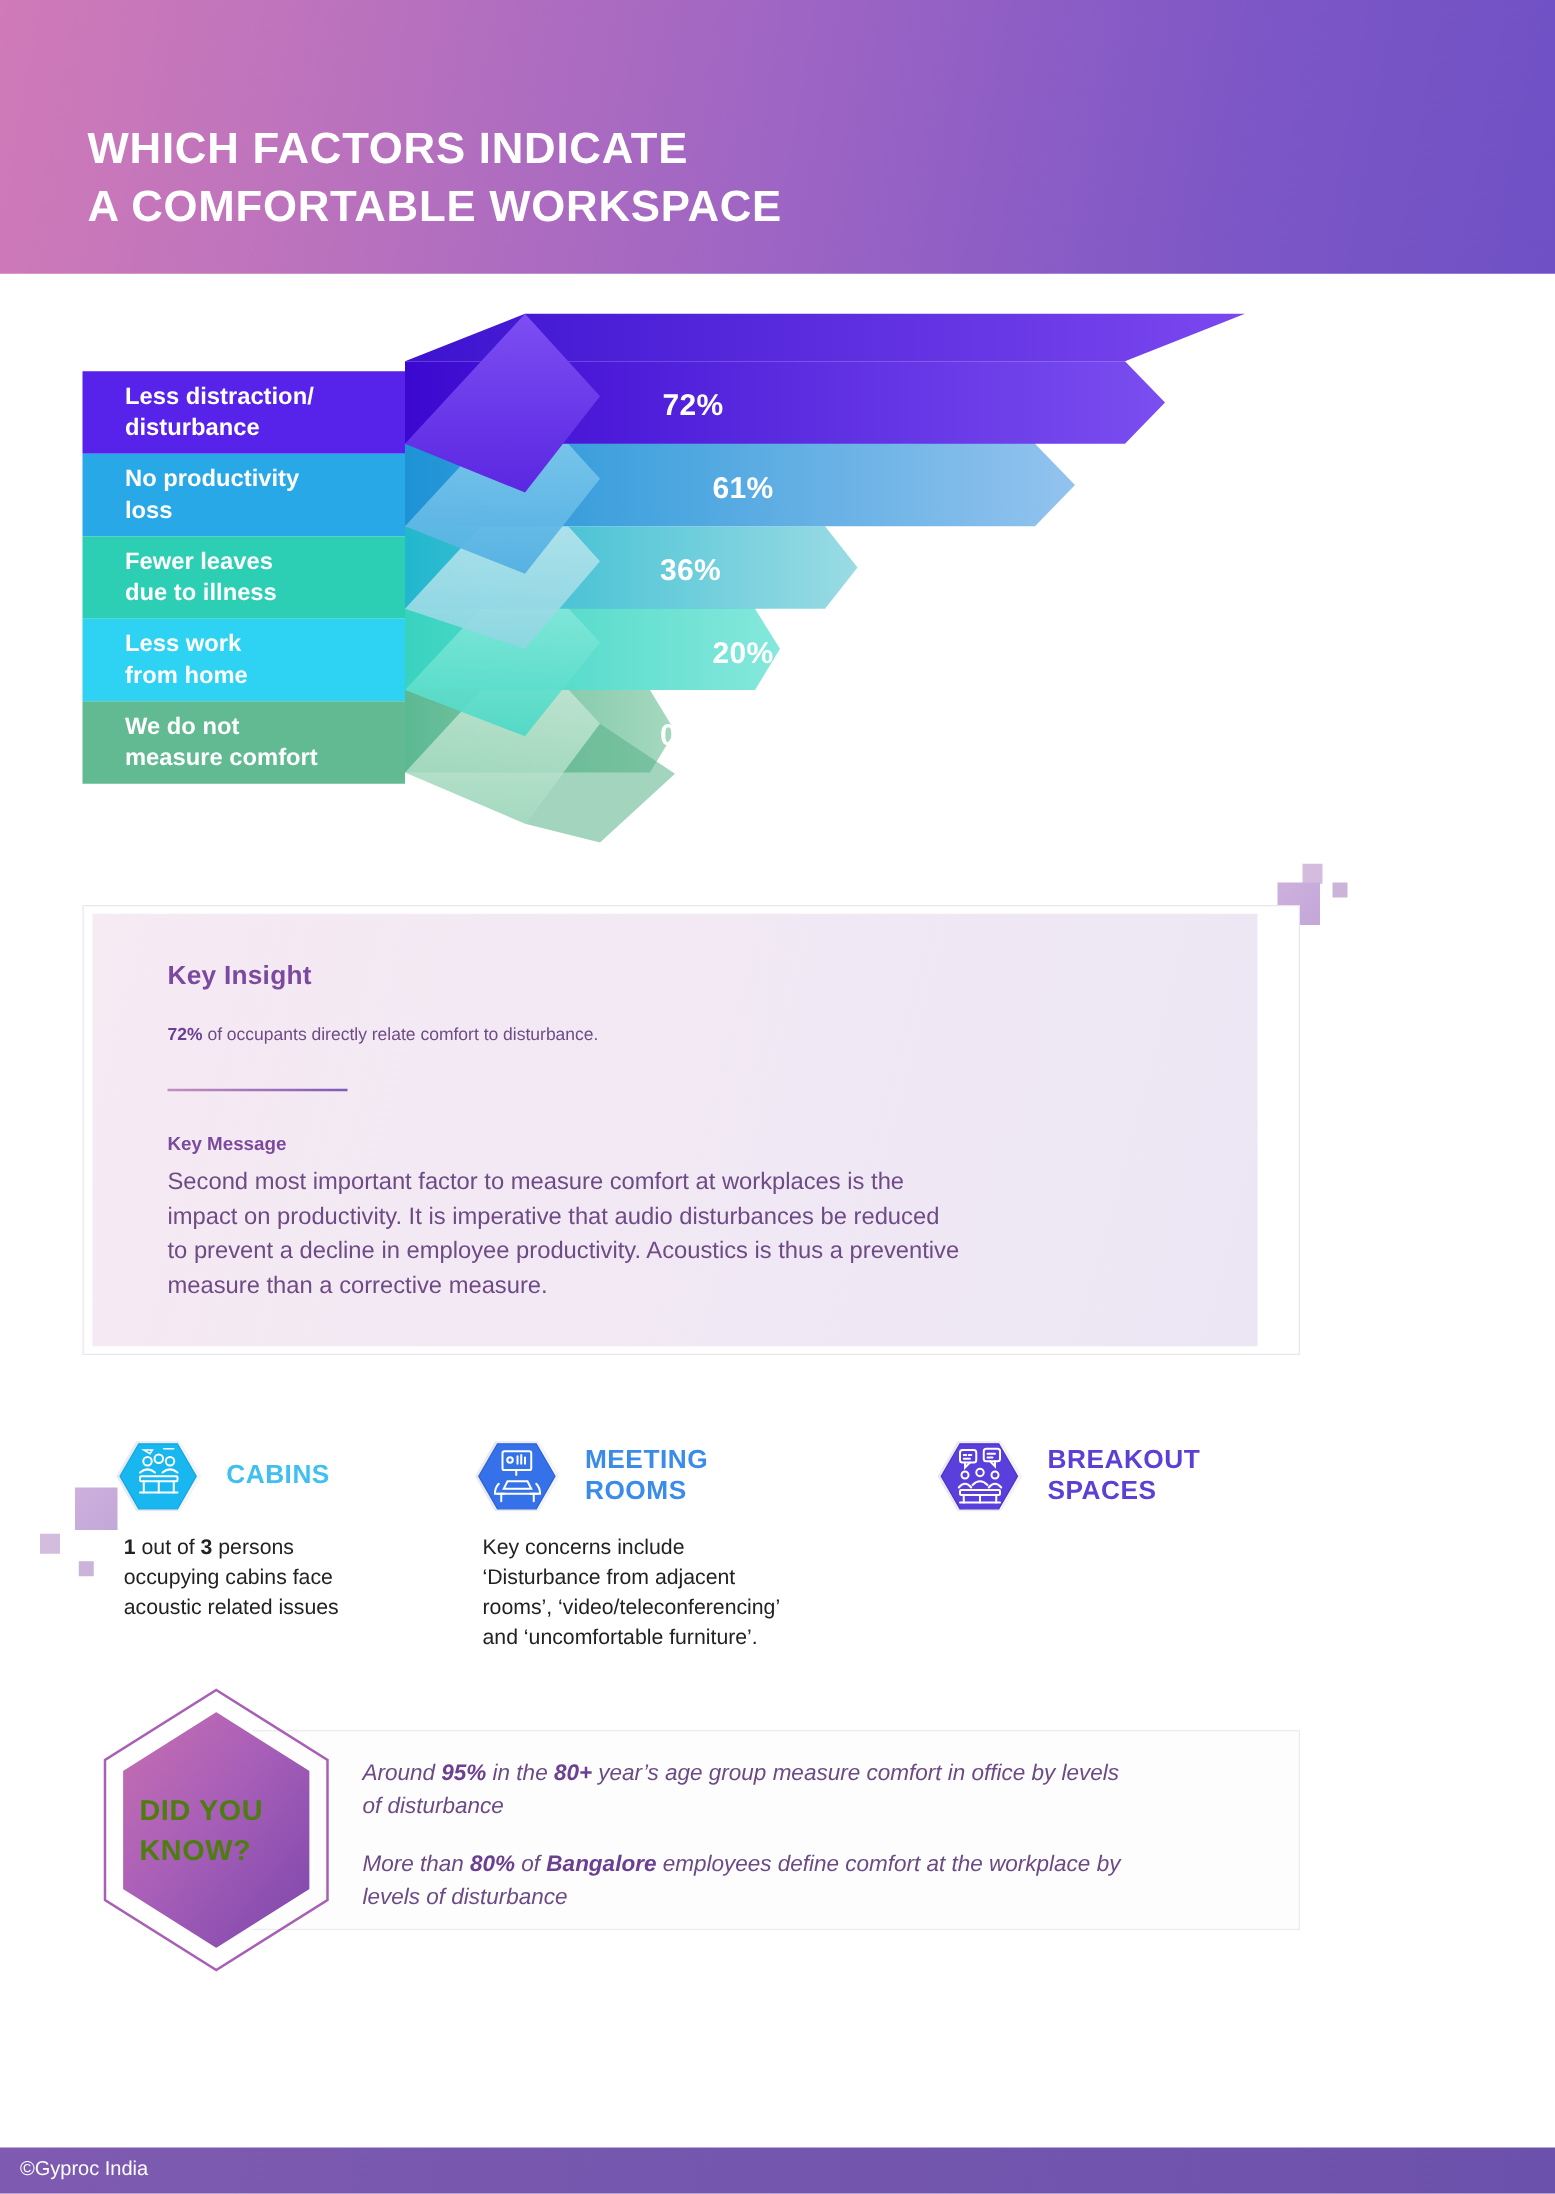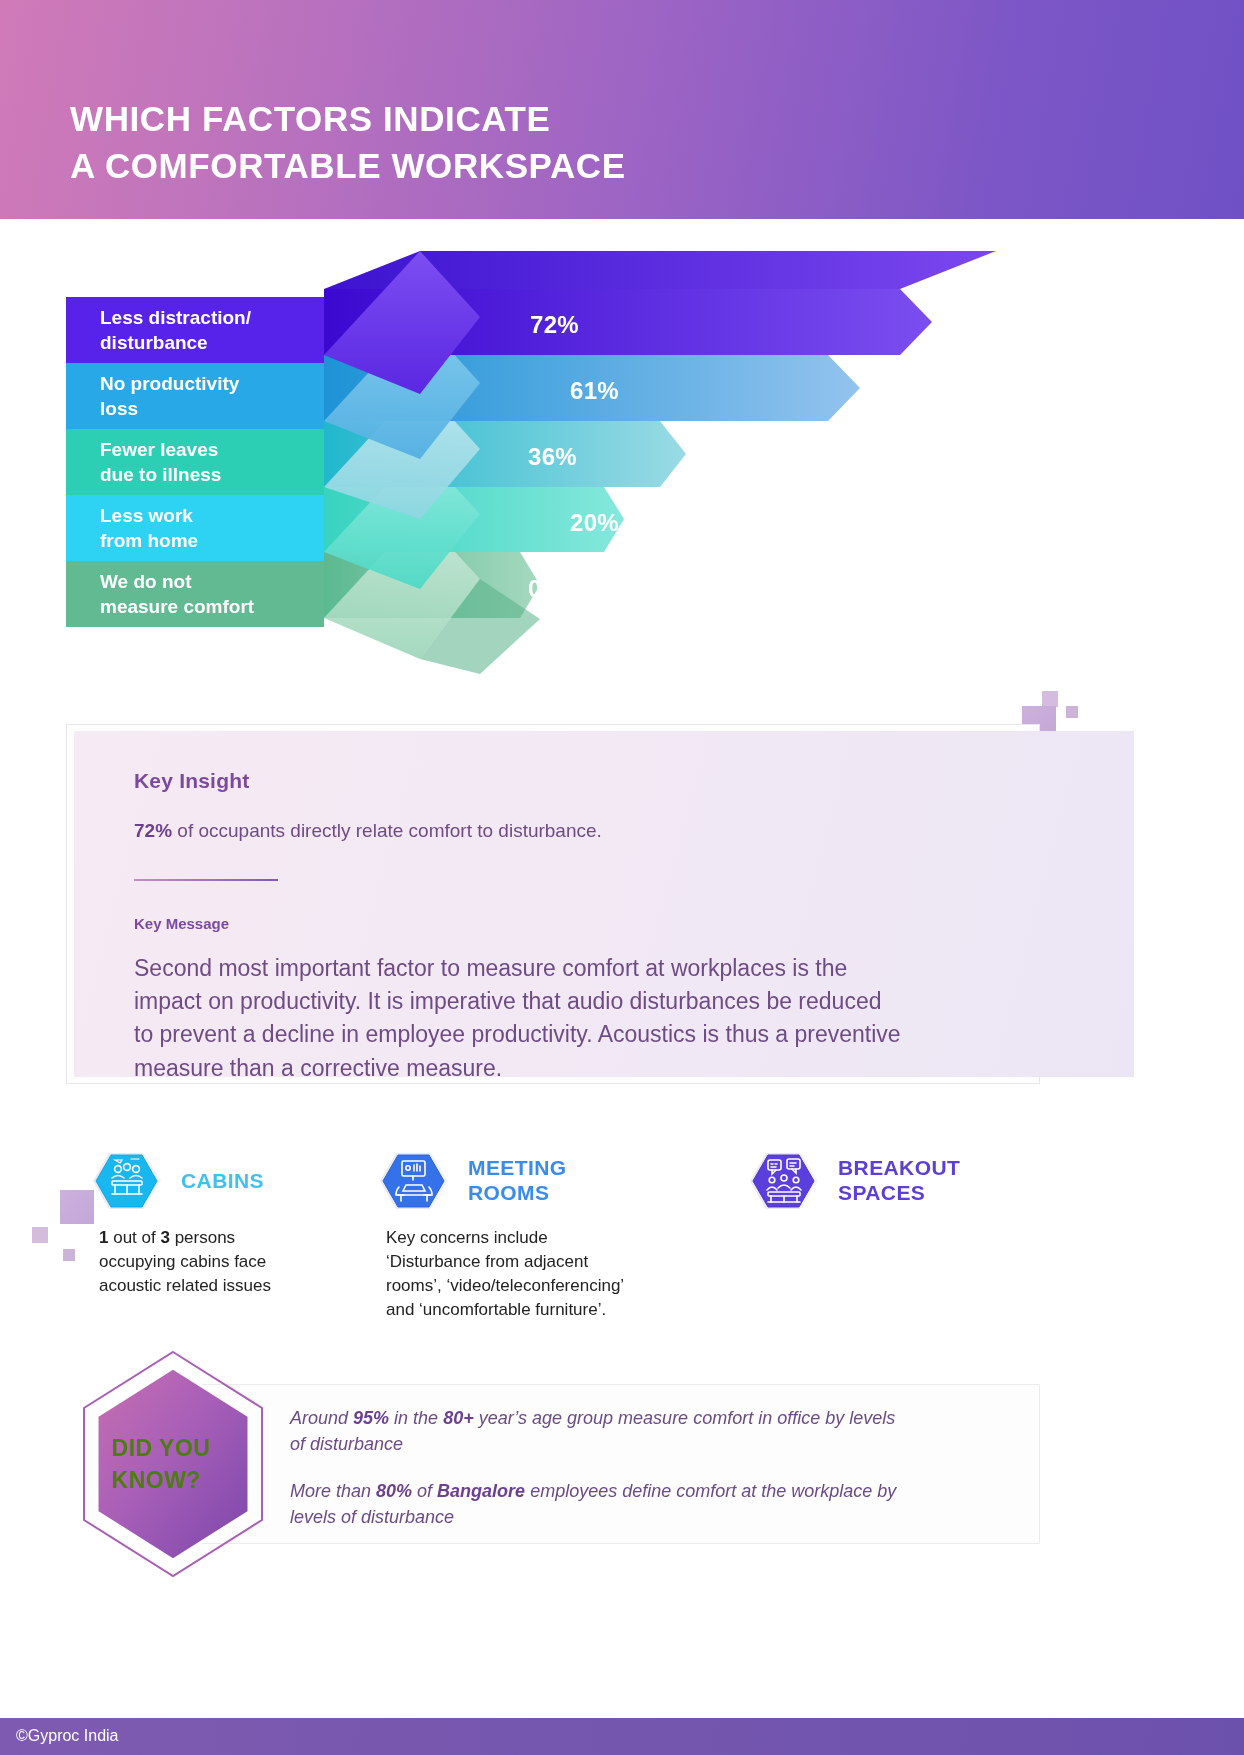--- a/index.html
+++ b/index.html
@@ -50,36 +50,36 @@
 
   
   .sq { position:absolute; }
 
   
   .insight-frame {
     position:absolute; left:66px; top:724px; width:974px; height:360px;
     border:1px solid #eae4ef; background:#ffffff;
   }
   .insight-panel {
-    position:absolute; left:74px; top:731px; width:1060px; height:346px;
+    position:absolute; left:74px; top:731px; width:932px; height:346px;
     background:linear-gradient(105deg,#f6eaf3 0%,#f2e9f4 40%,#ece6f4 100%);
     padding:38px 44px 0 60px;
   }
   .insight-h {
     font-size:21px; font-weight:bold; color:#7b4a9e; letter-spacing:0.2px;
   }
-  .insight-line { font-size:19px; color:#6f4b86; margin-top:24px; line-height:1.45; }
+  .insight-line { font-size:14px; color:#6f4b86; margin-top:24px; line-height:1.45; }
   .insight-line b { font-weight:bold; color:#6b3f92; }
   .divider {
     width:144px; height:2px; margin-top:34px;
     background:linear-gradient(90deg,#c48ec0,#7d5bb5);
   }
   .msg-h { margin-top:34px; font-size:15px; font-weight:bold; color:#7b4a9e; }
   .msg-body {
-    margin-top:20px; font-size:23px; color:#6f4b86; line-height:1.45;
+    margin-top:8px; font-size:19px; color:#6f4b86; line-height:1.45;
     white-space:pre-line; max-width:855px;
   }
 
   
   .hexrow { position:absolute; left:0; top:1140px; width:1244px; }
   .hexcard { position:absolute; width:330px; }
   .hexcard.c0 { left:85px; }
   .hexcard.c1 { left:372px; }
   .hexcard.c2 { left:742px; }
 

